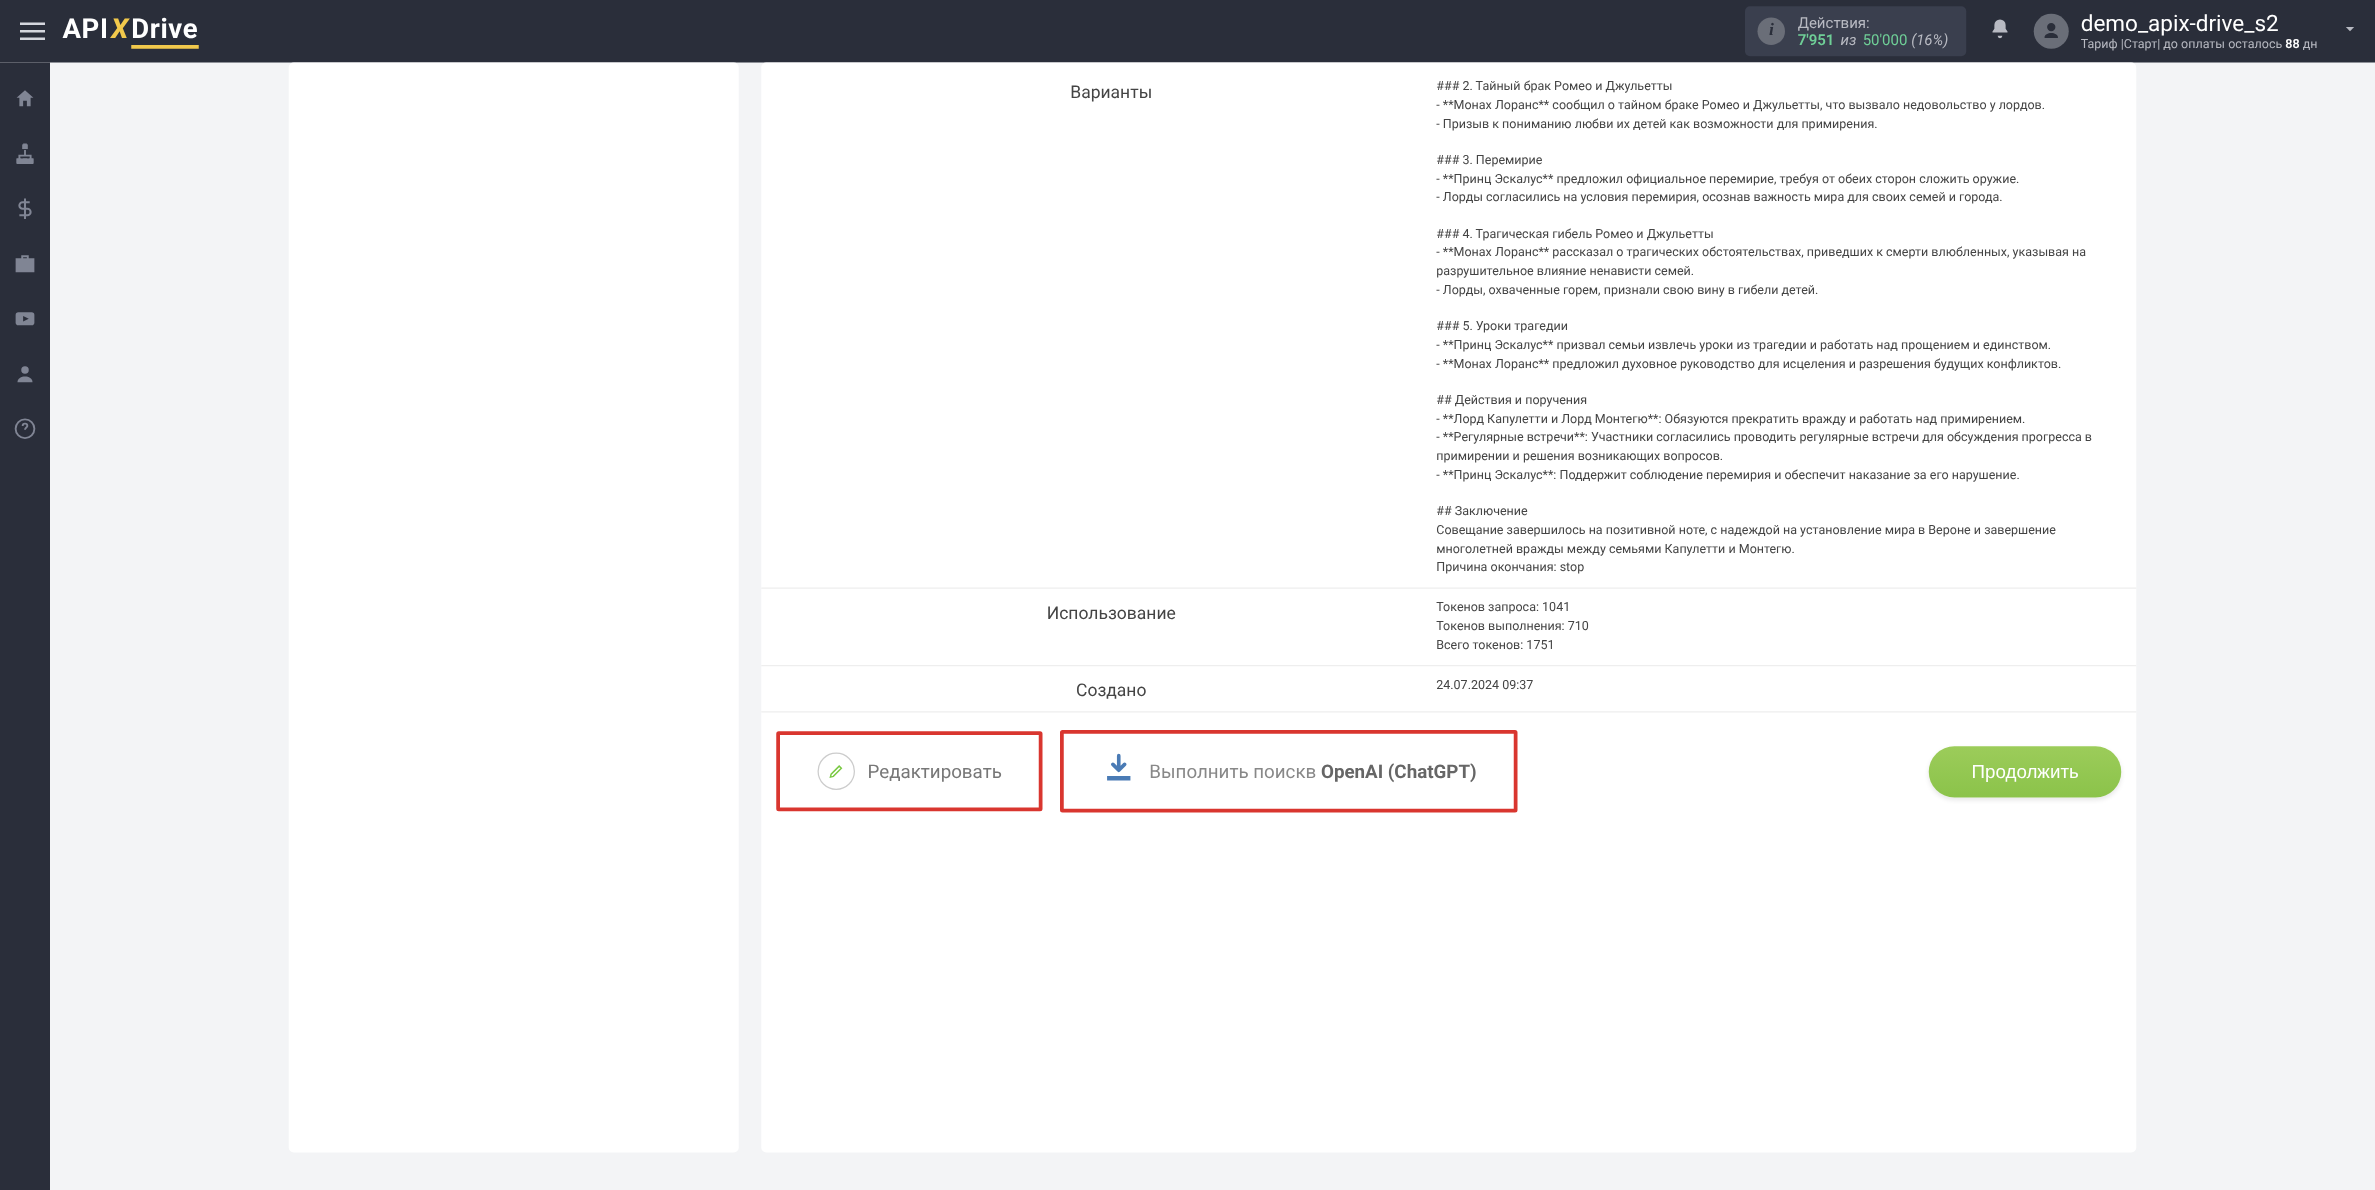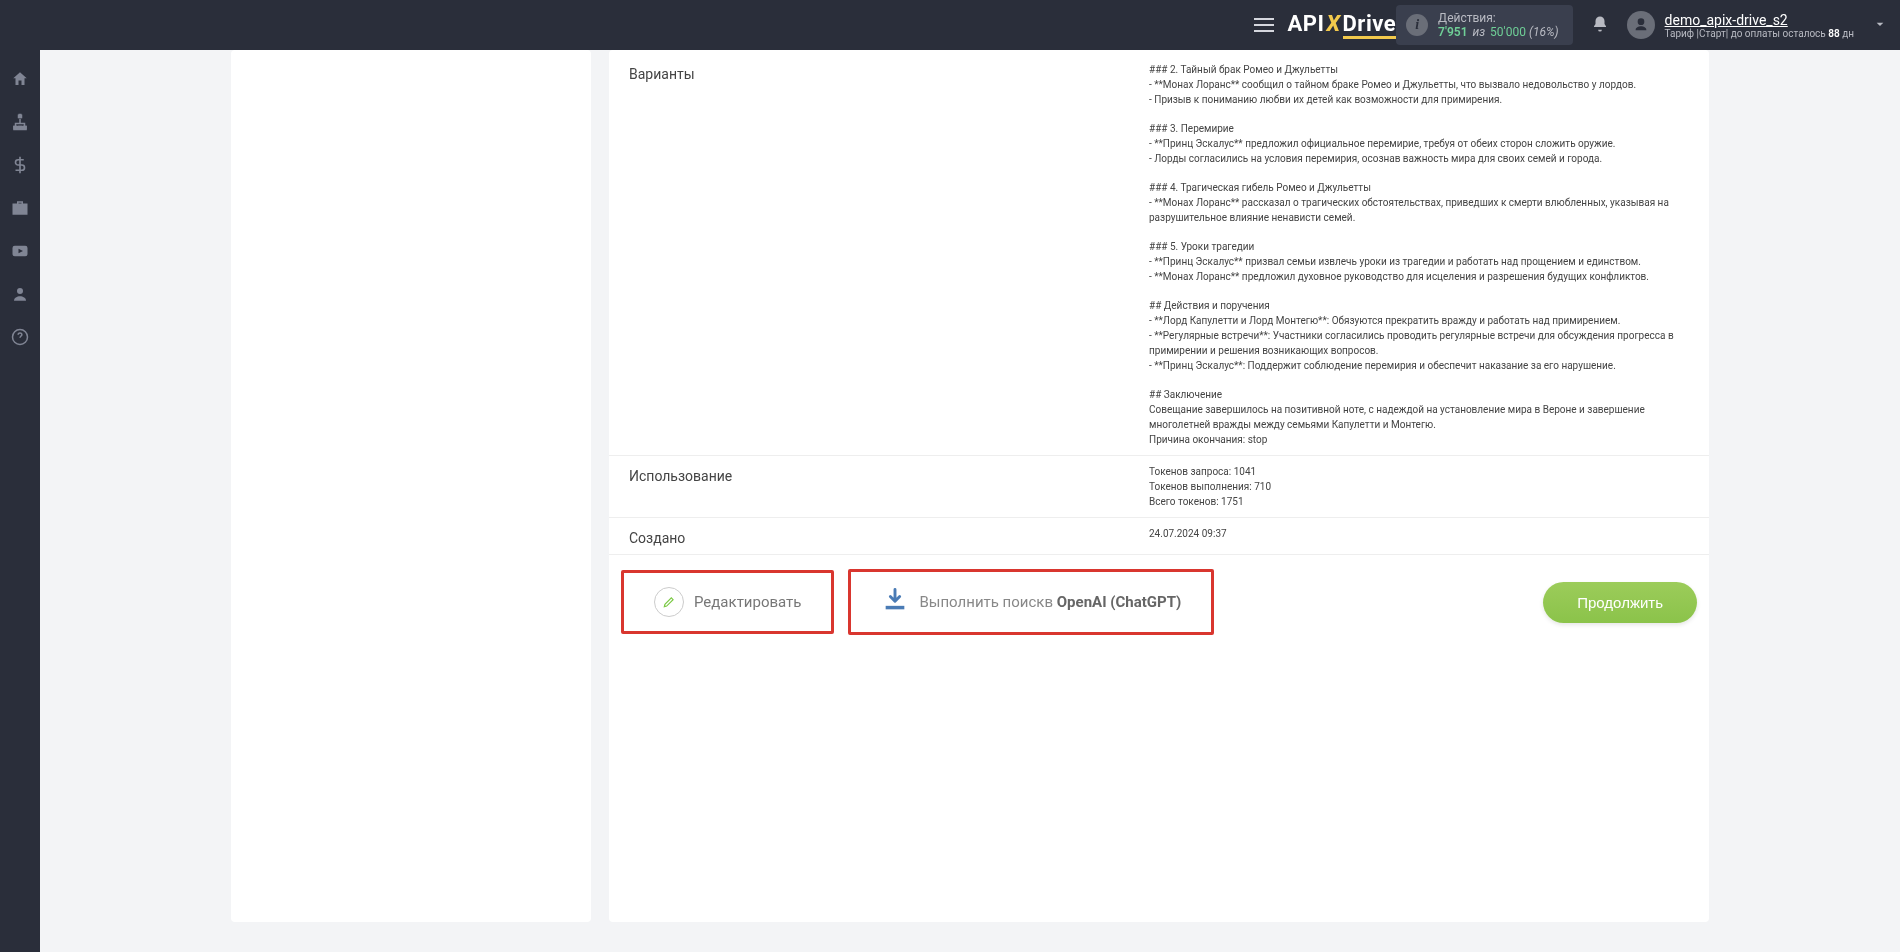--- a/index.html
+++ b/index.html
@@ -1,53 +1,53 @@
 <!DOCTYPE html>
 <html><head>
 <meta charset="utf-8">
 <style>
   * { box-sizing: border-box; margin: 0; padding: 0; }
   body { font-family: -apple-system, BlinkMacSystemFont, "Segoe UI", Roboto, Arial, sans-serif; background: #f3f4f6; color: #4a4a4a; font-size: 14px; }
 
   
-  .header { height: 50px; background: #2a2e3a; display: flex; align-items: center; padding: 0 12px; color: #fff; justify-content: flex-end; }
+  .header { height: 50px; background: #2a2e3a; display: flex; align-items: center; padding: 0 12px; color: #fff; justify-content: space-between; }
   .header-left { display: flex; align-items: center; gap: 10px; }
   .hamburger { display: flex; flex-direction: column; gap: 4px; cursor: pointer; padding: 4px; }
   .hamburger span { width: 20px; height: 2px; background: #d5d7de; }
   .logo { font-size: 22px; font-weight: 700; letter-spacing: 0.5px; }
   .logo .x { color: #f2c94c; font-style: italic; font-weight: 800; padding: 0 2px; position: relative; }
   .logo .underline { display: inline-block; border-bottom: 3px solid #f2c94c; padding-bottom: 0; }
   .header-right { display: flex; align-items: center; gap: 18px; }
   .actions-box { background: #3a3f4e; border-radius: 4px; padding: 6px 14px 6px 10px; display: flex; align-items: center; gap: 10px; font-size: 12px; }
   .info-icon { width: 22px; height: 22px; border-radius: 50%; background: #6a6e78; display: flex; align-items: center; justify-content: center; color: #2a2e3a; font-weight: 700; font-style: italic; font-family: Georgia, serif; font-size: 14px; }
   .actions-text .line1 { color: #b8bac2; }
   .actions-text .line2 .n1 { color: #6fcf97; font-weight: 600; }
   .actions-text .line2 .iz { color: #b8bac2; font-style: italic; padding: 0 2px; }
   .actions-text .line2 .n2 { color: #6fcf97; }
   .actions-text .line2 .pct { color: #b8bac2; font-style: italic; }
   .bell-icon svg, .user-icon svg { width: 18px; height: 18px; fill: #b8bac2; }
   .user-block { display: flex; align-items: center; gap: 10px; }
   .avatar-circle { width: 28px; height: 28px; border-radius: 50%; background: #6a6e78; display: flex; align-items: center; justify-content: center; }
   .avatar-circle svg { width: 16px; height: 16px; fill: #2a2e3a; }
-  .user-text .uname { font-size: 14px; color: #fff; text-decoration: underline; }
+  .user-text .uname { font-size: 18px; color: #fff; }
   .user-text .tariff { font-size: 10px; color: #b8bac2; }
   .user-text .days { color: #fff; font-weight: 600; }
   .chev { margin-left: 8px; }
   .chev svg { width: 16px; height: 16px; fill: #b8bac2; }
 
   
   .page { display: flex; min-height: calc(100vh - 50px); }
   .sidebar { width: 40px; background: #2a2e3a; display: flex; flex-direction: column; align-items: center; padding-top: 20px; gap: 22px; }
   .side-item svg { width: 18px; height: 18px; fill: #808594; }
   .content-wrap { flex: 1; display: flex; justify-content: center; padding: 0 30px 30px 30px; }
   .left-filler { width: 360px; background: #fff; border-radius: 4px; margin-right: 18px; min-height: 100%; }
   .card { flex: 1; background: #fff; border-radius: 4px; padding: 4px 0 18px 0; max-width: 1100px; }
 
   .row { display: flex; align-items: flex-start; padding: 8px 20px; border-bottom: 1px solid #eee; }
-  .row .label { width: 520px; flex-shrink: 0; color: #444; padding-top: 4px; }
+  .row .label { width: 520px; flex-shrink: 0; color: #444; padding-top: 4px; text-align: center; }
   .row .value { flex: 1; color: #444; font-size: 10px; line-height: 1.5; }
   .value p { margin: 0; }
   .value .block { margin-bottom: 14px; }
   .value .block:last-child { margin-bottom: 0; }
 
   .btn-row { display: flex; align-items: center; padding: 14px 12px 6px 12px; gap: 14px; }
   .flex-spacer { flex: 1; }
 
   .btn-outline { display: inline-flex; align-items: center; gap: 10px; border: 1px solid #ddd; border-radius: 4px; padding: 10px 20px; cursor: pointer; color: #777; font-size: 15px; }
   .btn-outline.edit { border: none; }
@@ -165,20 +165,21 @@
             <p>- Призыв к пониманию любви их детей как возможности для примирения.</p>
           </div>
           <div class="block">
             <p>### 3. Перемирие</p>
             <p>- **Принц Эскалус** предложил официальное перемирие, требуя от обеих сторон сложить оружие.</p>
             <p>- Лорды согласились на условия перемирия, осознав важность мира для своих семей и города.</p>
           </div>
           <div class="block">
             <p>### 4. Трагическая гибель Ромео и Джульетты</p>
             <p>- **Монах Лоранс** рассказал о трагических обстоятельствах, приведших к смерти влюбленных, указывая на разрушительное влияние ненависти семей.</p>
+            <p>- Лорды, охваченные горем, признали свою вину в гибели детей.</p>
           </div>
           <div class="block">
             <p>### 5. Уроки трагедии</p>
             <p>- **Принц Эскалус** призвал семьи извлечь уроки из трагедии и работать над прощением и единством.</p>
             <p>- **Монах Лоранс** предложил духовное руководство для исцеления и разрешения будущих конфликтов.</p>
           </div>
           <div class="block">
             <p>## Действия и поручения</p>
             <p>- **Лорд Капулетти и Лорд Монтегю**: Обязуются прекратить вражду и работать над примирением.</p>
             <p>- **Регулярные встречи**: Участники согласились проводить регулярные встречи для обсуждения прогресса в примирении и решения возникающих вопросов.</p>

